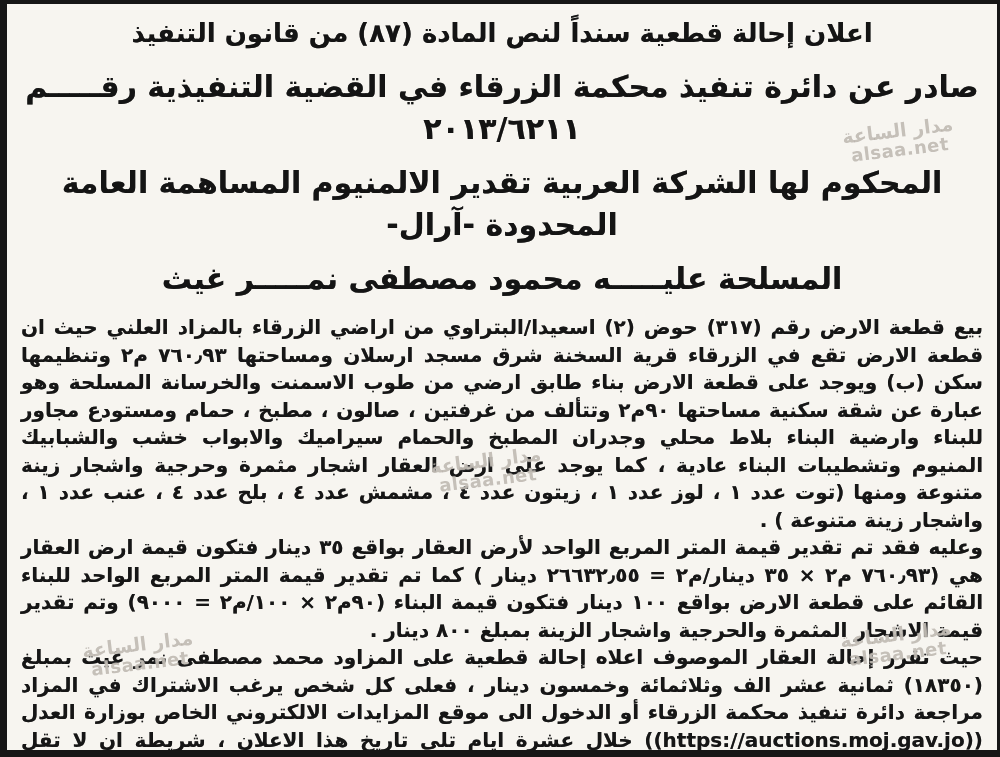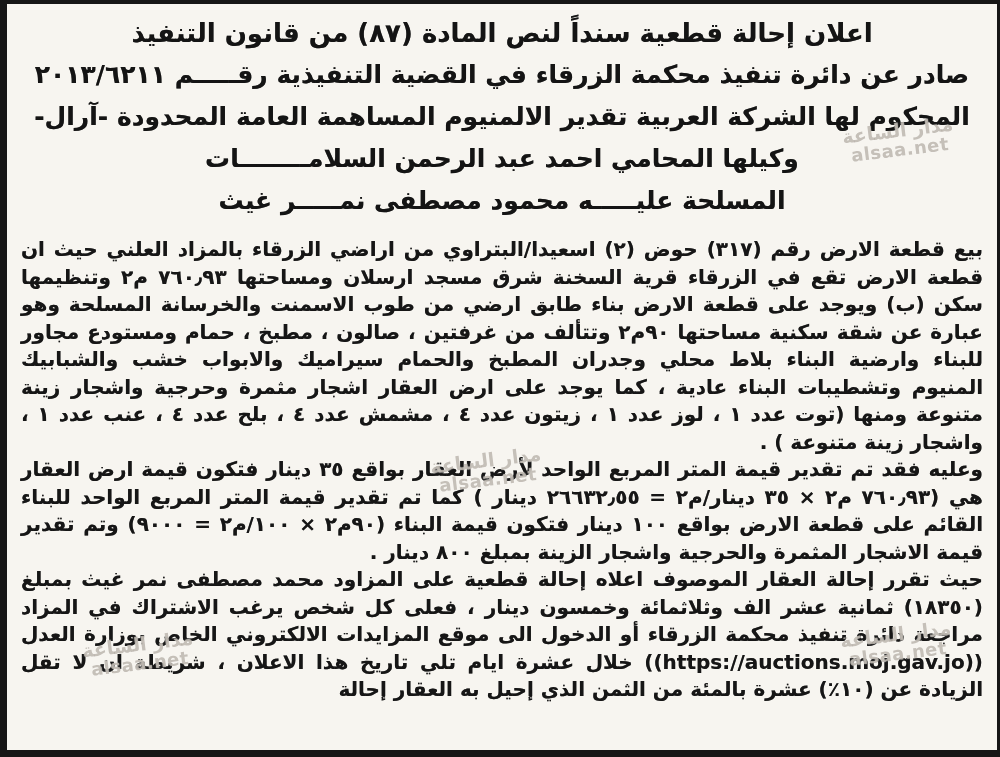--- a/index.html
+++ b/index.html
@@ -19,21 +19,21 @@
     background:#f7f5f0;
     padding:6px 14px 4px 14px;
     direction:rtl;
     color:#151515;
     font-weight:bold;
     overflow:hidden;
     text-shadow:0 0 .4px rgba(20,20,20,.6);
   }
   .hdr{margin:0;text-align:center;font-weight:bold;color:#141414;}
   .h1{font-size:26px;line-height:42px;margin-top:2px;}
-  .h2{font-size:25px;line-height:42px;}
+  .h2{font-size:30px;line-height:42px;margin-top:12px;}
   .bodytxt{
     margin:0;font-size:20px;line-height:27.5px;
     text-align:justify;color:#161616;font-weight:bold;
   }
   .bodytxt.first{margin-top:14px;}
   .wm{
     position:absolute;z-index:3;pointer-events:none;
     text-align:center;transform:rotate(-7deg);
     color:rgba(150,140,128,.55);
     text-shadow:0 0 1px rgba(255,255,255,.9);
@@ -48,21 +48,20 @@
 </style>
 </head>
 <body>
 
 <div class="page">
   <div class="frame">
 
     <h1 class="hdr h1">اعلان إحالة قطعية سنداً لنص المادة (٨٧) من قانون التنفيذ</h1>
     <h2 class="hdr h2">صادر عن دائرة تنفيذ محكمة الزرقاء في القضية التنفيذية رقـــــم ٢٠١٣/٦٢١١</h2>
     <h2 class="hdr h2">المحكوم لها الشركة العربية تقدير الالمنيوم المساهمة العامة المحدودة -آرال-</h2>
-    <h2 class="hdr h2">وكيلها المحامي احمد عبد الرحمن السلامــــــــات</h2>
     <h2 class="hdr h2">المسلحة عليـــــه محمود مصطفى نمـــــر غيث</h2>
 
     <p class="bodytxt first">بيع قطعة الارض رقم (٣١٧) حوض (٢) اسعيدا/البتراوي من اراضي الزرقاء بالمزاد العلني حيث ان قطعة الارض تقع في الزرقاء قرية السخنة شرق مسجد ارسلان ومساحتها ٧٦٠٫٩٣ م٢ وتنظيمها سكن (ب) ويوجد على قطعة الارض بناء طابق ارضي من طوب الاسمنت والخرسانة المسلحة وهو عبارة عن شقة سكنية مساحتها ٩٠م٢ وتتألف من غرفتين ، صالون ، مطبخ ، حمام ومستودع مجاور للبناء وارضية البناء بلاط محلي وجدران المطبخ والحمام سيراميك والابواب خشب والشبابيك المنيوم وتشطيبات البناء عادية ، كما يوجد على ارض العقار اشجار مثمرة وحرجية واشجار زينة متنوعة ومنها (توت عدد ١ ، لوز عدد ١ ، زيتون عدد ٤ ، مشمش عدد ٤ ، بلح عدد ٤ ، عنب عدد ١ ، واشجار زينة متنوعة ) .</p>
     <p class="bodytxt">وعليه فقد تم تقدير قيمة المتر المربع الواحد لأرض العقار بواقع ٣٥ دينار فتكون قيمة ارض العقار هي (٧٦٠٫٩٣ م٢ × ٣٥ دينار/م٢ = ٢٦٦٣٢٫٥٥ دينار ) كما تم تقدير قيمة المتر المربع الواحد للبناء القائم على قطعة الارض بواقع ١٠٠ دينار فتكون قيمة البناء (٩٠م٢ × ١٠٠/م٢ = ٩٠٠٠) وتم تقدير قيمة الاشجار المثمرة والحرجية واشجار الزينة بمبلغ ٨٠٠ دينار .</p>
     <p class="bodytxt">حيث تقرر إحالة العقار الموصوف اعلاه إحالة قطعية على المزاود محمد مصطفى نمر غيث بمبلغ (١٨٣٥٠) ثمانية عشر الف وثلاثمائة وخمسون دينار ، فعلى كل شخص يرغب الاشتراك في المزاد مراجعة دائرة تنفيذ محكمة الزرقاء أو الدخول الى موقع المزايدات الالكتروني الخاص بوزارة العدل ((https://auctions.moj.gav.jo)) خلال عشرة ايام تلي تاريخ هذا الاعلان ، شريطة ان لا تقل الزيادة عن (١٠٪) عشرة بالمئة من الثمن الذي إحيل به العقار إحالة</p>
 
     <div class="wm wm1">
       <span class="ar">مدار الساعة</span>
       <span class="en">alsaa.net</span>
     </div>

